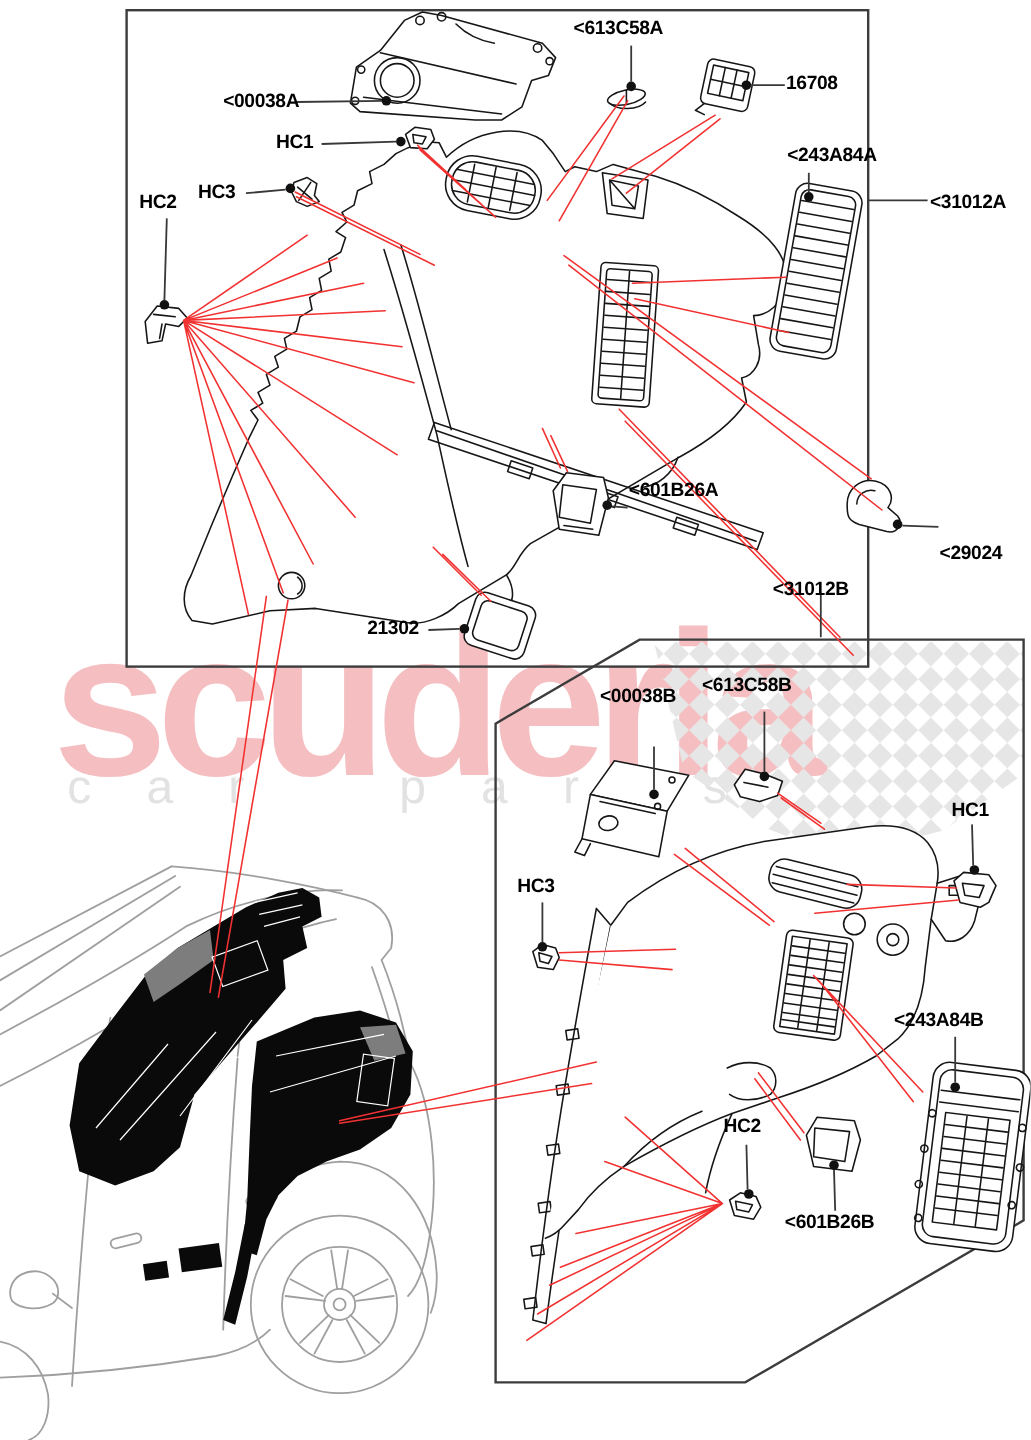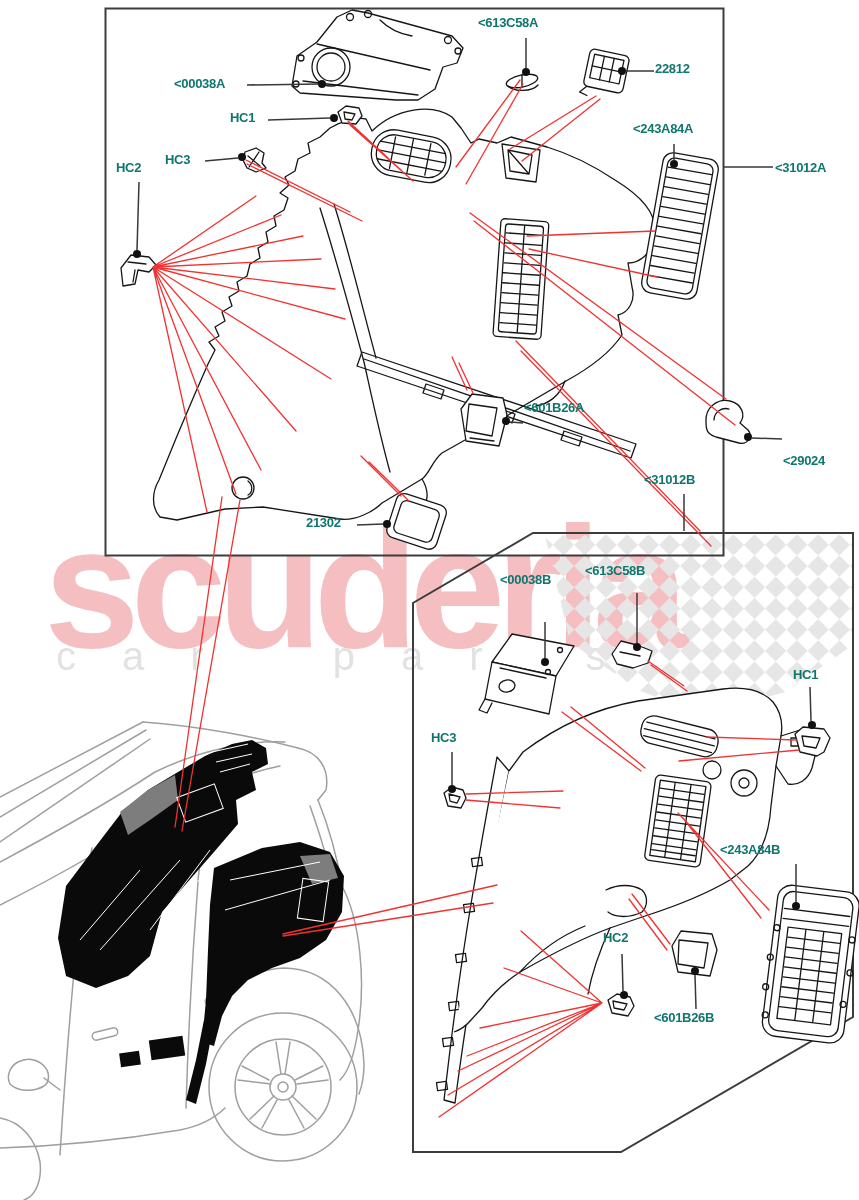--- a/index.html
+++ b/index.html
@@ -3,21 +3,21 @@
 <meta charset="utf-8">
 <style>
   html,body{margin:0;padding:0;background:#fff;}
   .stage{position:relative;width:859px;height:1200px;background:#fff;overflow:hidden;
          font-family:"Liberation Sans",sans-serif;}
   .wm-brand{position:absolute;left:44px;top:488px;font-size:172px;font-weight:700;
             letter-spacing:-9px;color:#f5bfc2;white-space:nowrap;z-index:1;}
   .wm-tag{position:absolute;left:56px;top:634px;font-size:40px;font-weight:400;
           letter-spacing:46px;word-spacing:26px;color:#e2e2e2;white-space:nowrap;z-index:1;}
   svg.art-layer{position:absolute;left:0;top:0;z-index:2;}
-  .lbl{position:absolute;color:#0f766e;font-size:13px;font-weight:700;
+  .lbl{position:absolute;color:#000000;font-size:16px;font-weight:700;
        letter-spacing:-0.3px;white-space:nowrap;z-index:3;}
   
   .ln{stroke:#161616;stroke-width:1.3;fill:none;stroke-linejoin:round;stroke-linecap:round;}
   .lnf{stroke:#161616;stroke-width:1.3;fill:#ffffff;stroke-linejoin:round;}
   .car{stroke:#9f9f9f;stroke-width:1.5;fill:none;stroke-linejoin:round;stroke-linecap:round;}
   .blk{fill:#0a0a0a;stroke:none;}
   .wline{stroke:#ffffff;stroke-width:1;fill:none;}
   .red{stroke:#f23131;stroke-width:1.3;fill:none;stroke-linecap:round;}
   .ldr{stroke:#383838;stroke-width:1.5;fill:none;}
   .dot{fill:#111;stroke:none;}
@@ -308,33 +308,33 @@
         <circle class="dot" cx="452" cy="789" r="4"></circle>
       <path class="ldr" d="M622,954 L623,991"></path>
         <circle class="dot" cx="624" cy="995" r="4"></circle>
       <path class="ldr" d="M796,864 L796,902"></path>
         <circle class="dot" cx="796" cy="906" r="4"></circle>
       <circle class="dot" cx="695" cy="971" r="4"></circle>
         <path class="ldr" d="M695,975 L696,1009"></path>
     </g>
   </svg>
 
-  <div class="lbl" style="left:174px;top:76px">&lt;00038A</div>
+  <div class="lbl" style="left:186px;top:76px">&lt;00038A</div>
   <div class="lbl" style="left:230px;top:110px">HC1</div>
   <div class="lbl" style="left:165px;top:152px">HC3</div>
   <div class="lbl" style="left:116px;top:160px">HC2</div>
   <div class="lbl" style="left:478px;top:15px">&lt;613C58A</div>
-  <div class="lbl" style="left:655px;top:61px">22812</div>
-  <div class="lbl" style="left:633px;top:121px">&lt;243A84A</div>
+  <div class="lbl" style="left:655px;top:61px">16708</div>
+  <div class="lbl" style="left:656px;top:121px">&lt;243A84A</div>
   <div class="lbl" style="left:775px;top:160px">&lt;31012A</div>
   <div class="lbl" style="left:524px;top:400px">&lt;601B26A</div>
   <div class="lbl" style="left:783px;top:453px">&lt;29024</div>
   <div class="lbl" style="left:306px;top:515px">21302</div>
-  <div class="lbl" style="left:644px;top:472px">&lt;31012B</div>
+  <div class="lbl" style="left:644px;top:483px">&lt;31012B</div>
   <div class="lbl" style="left:585px;top:563px">&lt;613C58B</div>
   <div class="lbl" style="left:500px;top:572px">&lt;00038B</div>
   <div class="lbl" style="left:793px;top:667px">HC1</div>
   <div class="lbl" style="left:431px;top:730px">HC3</div>
   <div class="lbl" style="left:603px;top:930px">HC2</div>
-  <div class="lbl" style="left:720px;top:842px">&lt;243A84B</div>
+  <div class="lbl" style="left:745px;top:842px">&lt;243A84B</div>
   <div class="lbl" style="left:654px;top:1010px">&lt;601B26B</div>
 
 </div>
 
 </body></html>

